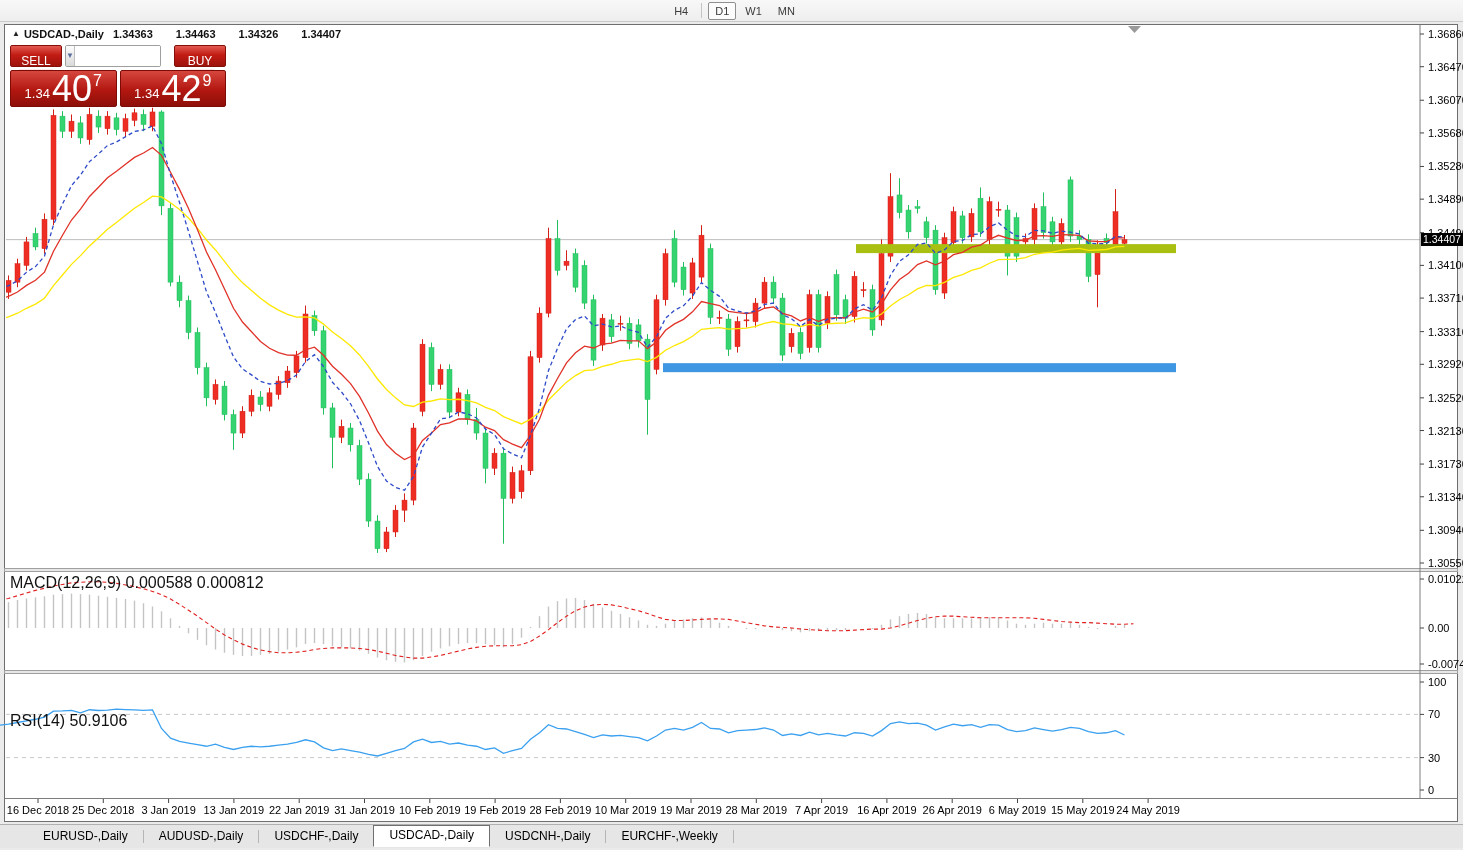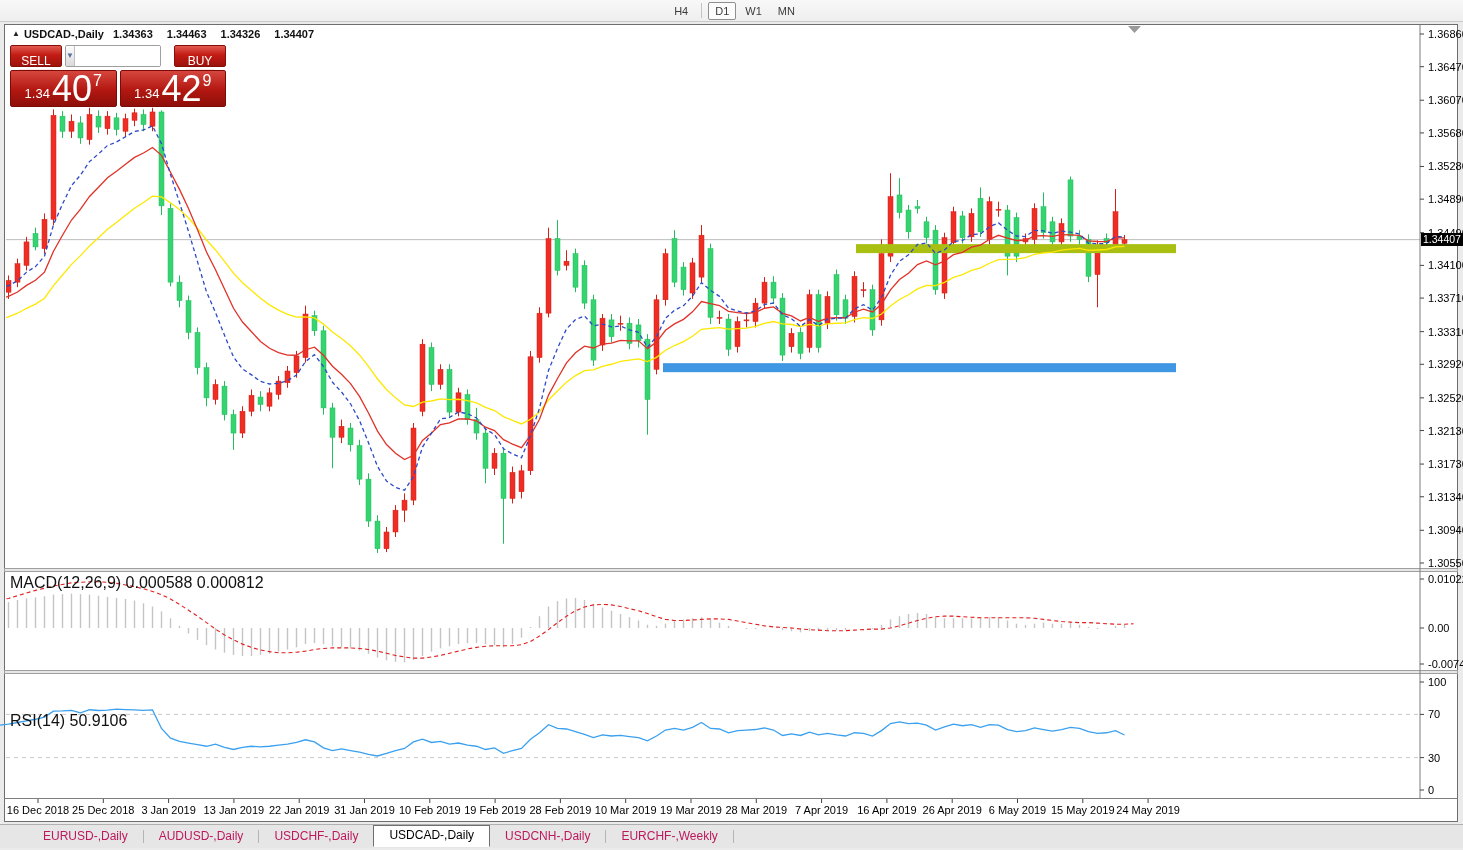--- a/index.html
+++ b/index.html
@@ -5,21 +5,21 @@
   html,body{margin:0;padding:0;background:#ebebeb;font-family:"Liberation Sans","DejaVu Sans",sans-serif;}
   #app{position:relative;width:1463px;height:850px;overflow:hidden;background:#ebebeb;}
   
   .toolbar{position:absolute;left:0;top:0;width:100%;height:22px;background:linear-gradient(#f8f8f8,#eeeeee);border-bottom:1px solid #c9c9c9;display:flex;align-items:center;padding-left:6px;box-sizing:border-box;justify-content:center;}
   .tf-btn{font-size:11px;color:#3c3c3c;padding:2px 6px;margin:0 1px;border:1px solid transparent;border-radius:2px;cursor:default;}
   .tf-btn.active{border:1px solid #8f8f8f;background:#fcfcfc;}
   .tb-sep{width:1px;height:15px;background:#c4c4c4;margin:0 5px;}
   
   .chart-title{position:absolute;left:12px;top:28px;font-size:11px;font-weight:700;color:#111;white-space:nowrap;z-index:5;}
   .chart-title .arrow{font-size:8px;vertical-align:2px;margin-right:4px;color:#222;}
-  .chart-title .num{margin-left:14px;}
+  .chart-title .num{margin-left:23px;}
   .chart-title .num.first{margin-left:9px;}
   
   .quote-panel{position:absolute;left:10px;top:45px;width:216px;z-index:6;}
   .qp-row{display:flex;height:22px;}
   .qp-btn{background:linear-gradient(#e25a50,#c21c14 45%,#9d120b);border:1px solid #84100a;border-radius:2px;color:#fff;font-size:12px;display:flex;align-items:center;justify-content:center;cursor:pointer;}
   .qp-btn span{border-bottom:1px solid rgba(255,220,220,.75);padding:12px 2px 1px;}
   .qp-sell{width:50px;margin-right:3px;}
   .qp-buy{width:50px;margin-left:13px;}
   .vol-wrap{flex:1;display:flex;border:1px solid #9f9f9f;border-radius:2px;background:#fff;overflow:hidden;}
   .spin-btn{width:17px;background:linear-gradient(#fdfdfd,#d9d9d9);border:0;border-right:1px solid #c0c0c0;color:#5a6f9e;font-size:8px;line-height:20px;text-align:center;cursor:pointer;padding:0;}
@@ -29,21 +29,21 @@
   .price-box .pfx{font-size:13px;font-weight:400;align-self:flex-end;margin-bottom:5px;}
   .price-box .big{font-size:36px;font-weight:400;line-height:33px;margin:0 1px 0 2px;}
   .price-box .sup{font-size:16px;align-self:flex-start;margin-top:1px;}
   .price-box.left{margin-right:3px;}
   
   .ind-label{position:absolute;font-size:16px;color:#111;z-index:5;white-space:nowrap;}
   
   .price-tag{position:absolute;left:1421px;top:233px;width:41px;height:13px;background:#000;color:#fff;font-size:10.5px;line-height:13px;padding-left:2px;z-index:5;}
   
   .tabbar{position:absolute;left:0;top:824px;width:100%;height:24px;background:#e6e6e6;border-top:1px solid #b0b0b0;display:flex;align-items:center;padding-left:28px;box-sizing:border-box;}
-  .tab{font-size:12px;color:#be185d;padding:3px 15px 4px;cursor:pointer;white-space:nowrap;}
+  .tab{font-size:12px;color:#000000;padding:3px 15px 4px;cursor:pointer;white-space:nowrap;}
   .tab.active{background:#fff;color:#000;border:1px solid #6f6f6f;border-bottom:1px solid #fff;padding:2px 15px 4px;margin-top:-1px;}
   .tab-sep{width:1px;height:13px;background:#b5b5b5;}
   svg text{font-family:"Liberation Sans","DejaVu Sans",sans-serif;}
 </style>
 </head>
 <body>
 
 <div id="app">
 
   <div class="toolbar">

